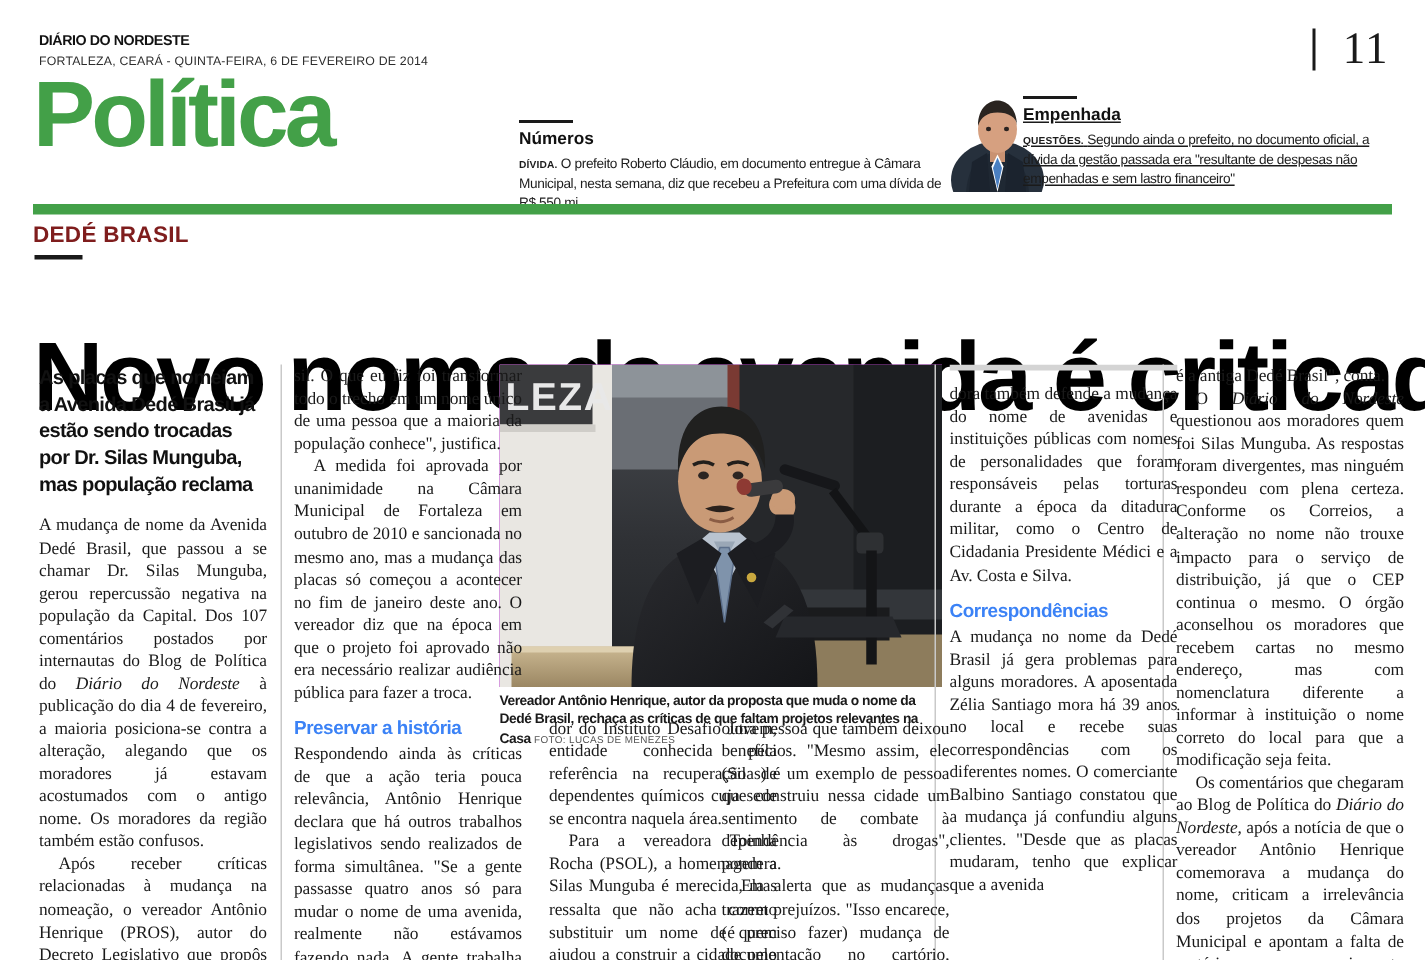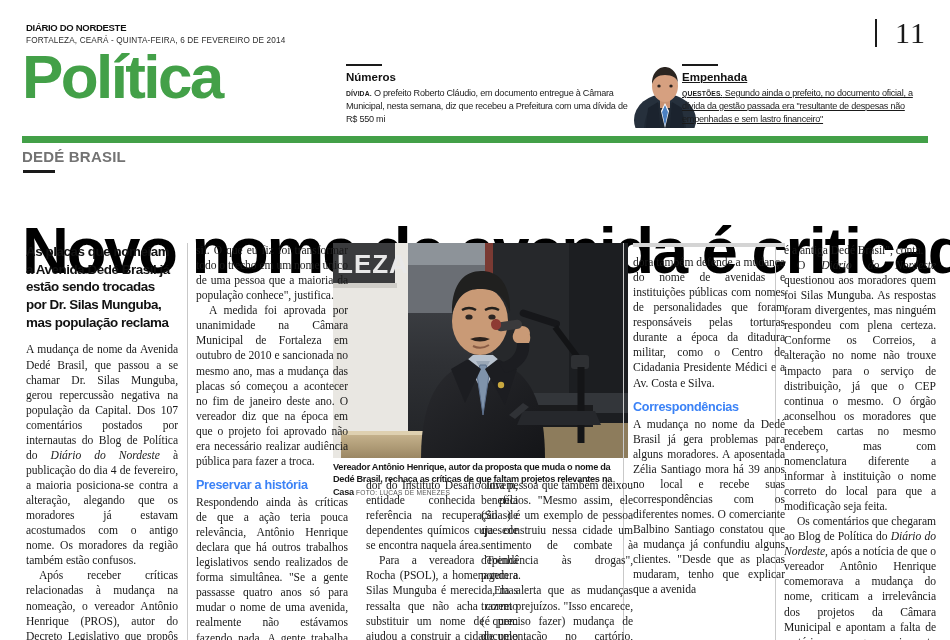--- a/index.html
+++ b/index.html
@@ -77,21 +77,21 @@
     line-height: 0.92;
     letter-spacing: -2.6px;
     color: #43a048;
   }
 
   
   .brief {
     position: absolute;
     top: 64px;
   }
-  .brief-numeros { left: 346px; width: 288px; }
+  .brief-numeros { left: 346px; width: 288px; margin-top: 16px; }
   .brief-empenhada { left: 682px; width: 240px; text-decoration: underline; }
 
   .brief-rule {
     width: 36px;
     height: 2px;
     background: #1a1a1a;
     margin-bottom: 5px;
   }
   .brief-title {
     font-family: "Liberation Sans", sans-serif;
@@ -138,21 +138,21 @@
 
   
   .kicker {
     position: absolute;
     left: 22px;
     top: 148px;
     font-family: "Liberation Sans", sans-serif;
     font-weight: bold;
     font-size: 15px;
     letter-spacing: 0.2px;
-    color: #737373;
+    color: #7f1d1d;
   }
   .kicker-rule {
     position: absolute;
     left: 23px;
     top: 170px;
     width: 32px;
     height: 3px;
     background: #1a1a1a;
   }
   .headline {

